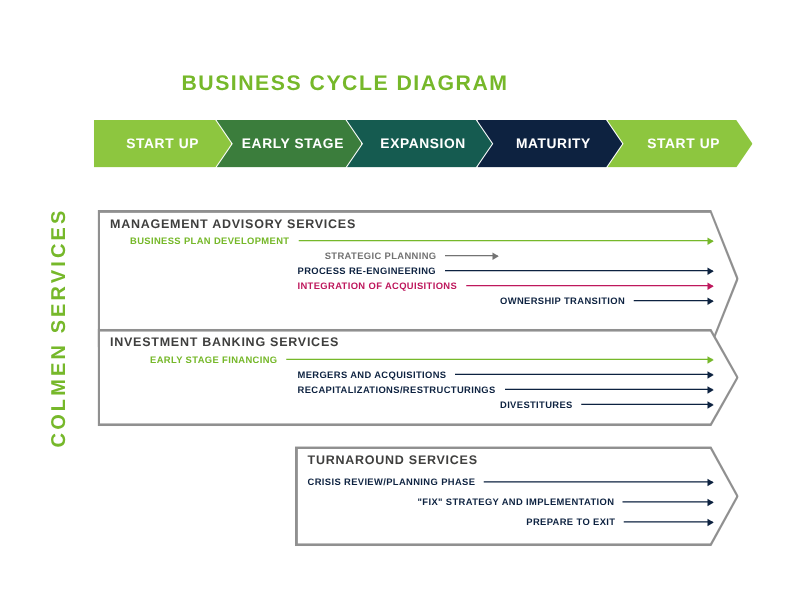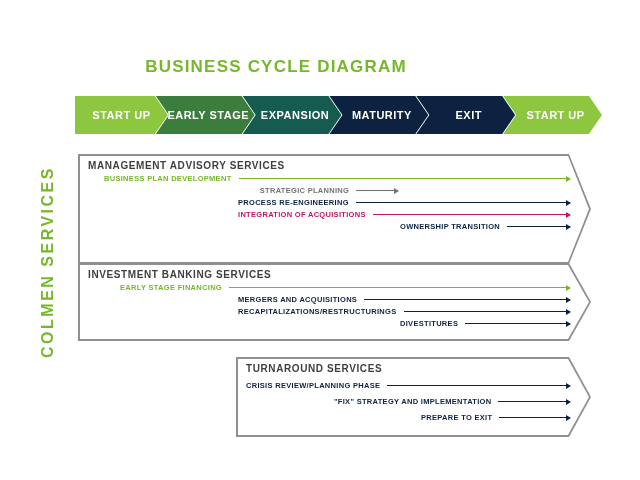--- a/index.html
+++ b/index.html
@@ -47,21 +47,21 @@
     flex:1;height:1.5px;background:currentColor;position:relative;
     margin-left:7px;margin-right:5px;align-self:center;
   }
   .svc-line.short{flex:0 0 42px;}
   .svc-line::after{
     content:"";position:absolute;right:-1px;top:50%;transform:translateY(-50%);
     width:0;height:0;
     border-left:5px solid currentColor;border-top:3px solid transparent;border-bottom:3px solid transparent;
   }
   
-  #section-0{left:78px;top:154px;width:513px;height:110px;}
+  #section-0{left:78px;top:168px;width:513px;height:110px;}
   #section-1{left:78px;top:263px;width:513px;height:78px;}
   #section-2{left:236px;top:357px;width:355px;height:80px;}
   #section-2 .svc-row{margin-top:7px;}
 </style>
 </head>
 <body>
 
 <div class="canvas">
 
   <div class="diagram-title" style="color: rgb(118, 184, 42);">BUSINESS CYCLE DIAGRAM</div>
@@ -73,23 +73,20 @@
         <span>START UP</span>
       </div>
       <div class="stage" style="background: rgb(59, 125, 60);">
         <span>EARLY STAGE</span>
       </div>
       <div class="stage" style="background: rgb(21, 91, 80);">
         <span>EXPANSION</span>
       </div>
       <div class="stage" style="background: rgb(13, 34, 64);">
         <span>MATURITY</span>
-      </div>
-      <div class="stage" style="background: rgb(13, 34, 64);">
-        <span>EXIT</span>
       </div>
       <div class="stage" style="background: rgb(141, 198, 63);">
         <span>START UP</span>
       </div>
     </div>
 
   <div class="service-box" id="section-0">
     <div class="box-outer" style="background: rgb(144, 144, 144);"></div>
     <div class="box-inner"></div>
     <div class="box-content">

